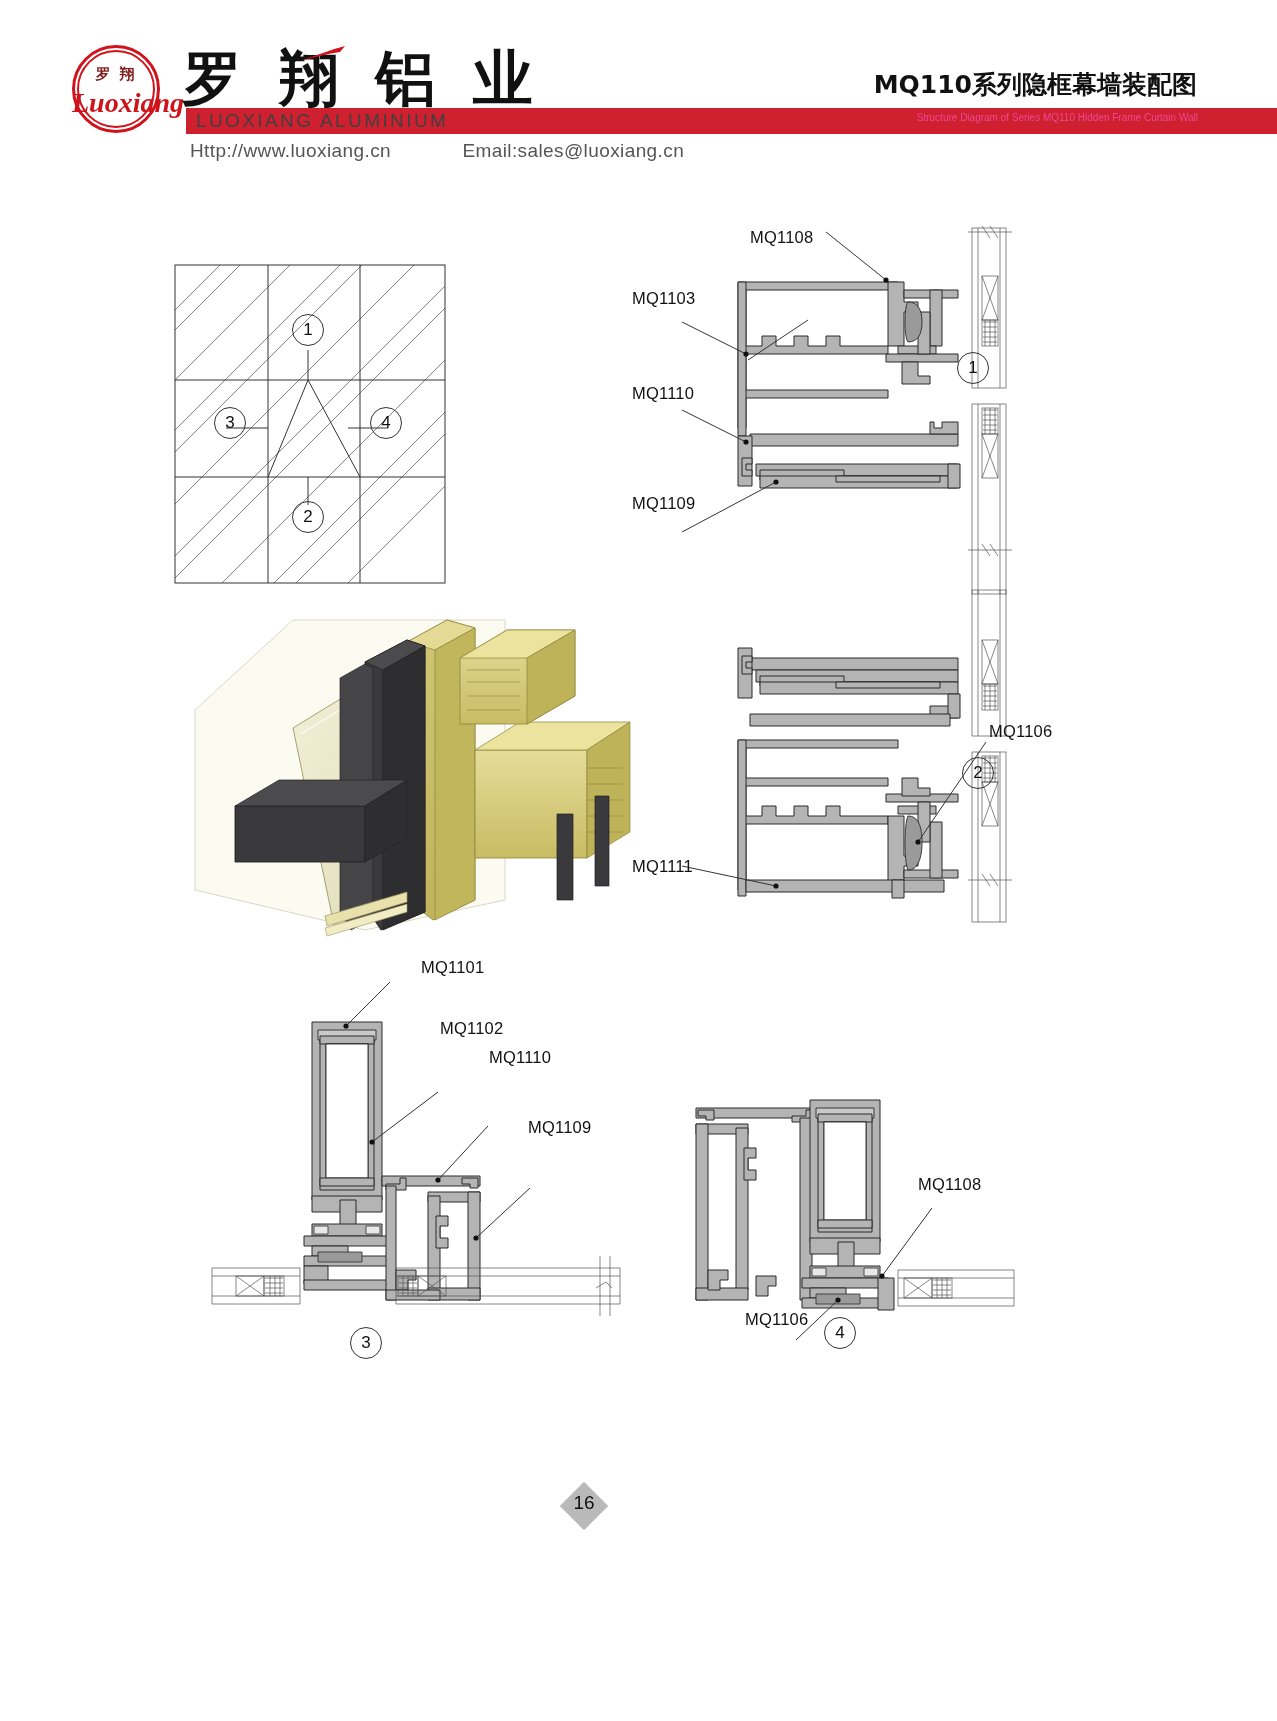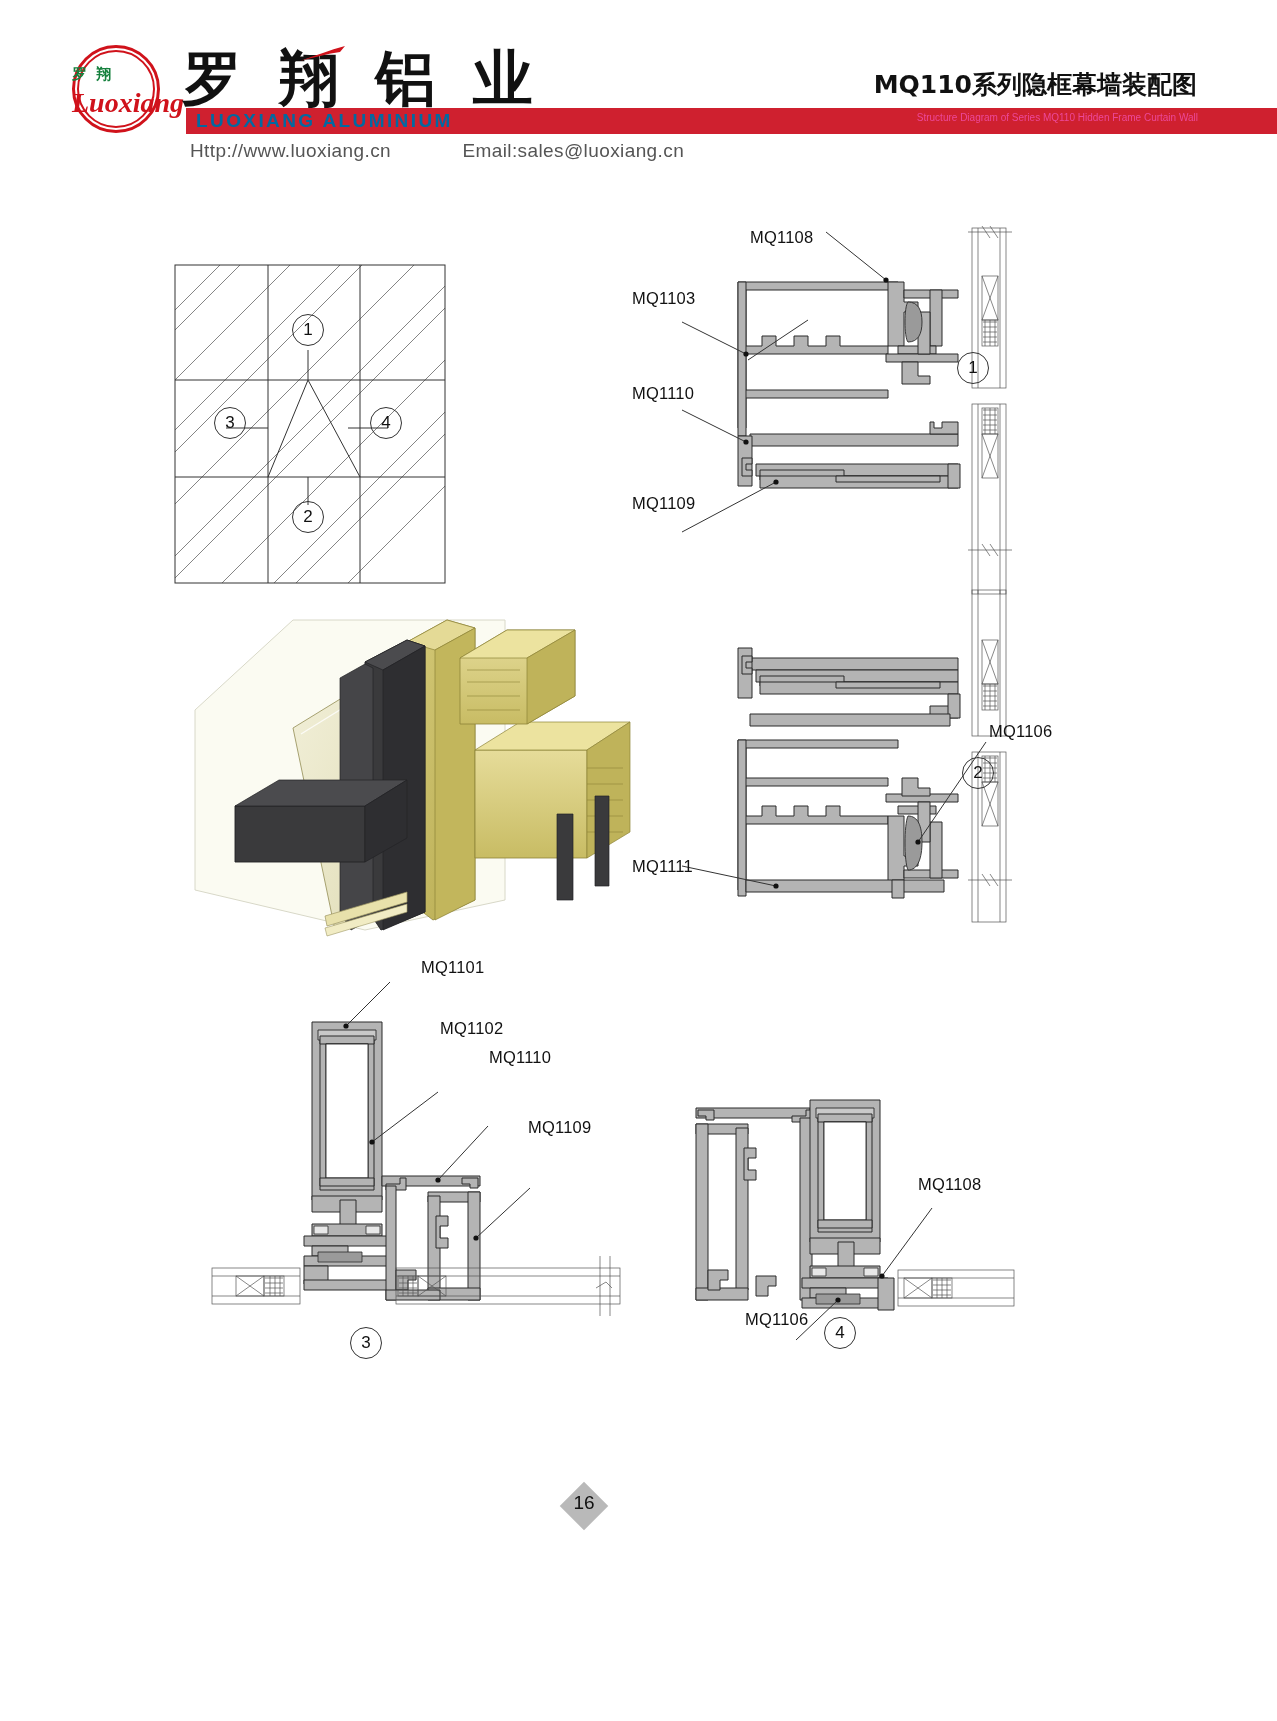--- a/index.html
+++ b/index.html
@@ -41,23 +41,24 @@
     left: 5px; top: 5px;
     width: 78px; height: 78px;
     border: 2px solid #d0121b;
     border-radius: 50%;
     box-sizing: border-box;
   }
   .logo-badge .badge-cn {
     position: absolute;
     left: 0; top: 20px;
     width: 88px;
+    text-align: center;
     font-size: 15px;
     font-weight: bold;
-    color: #15803d;
+    color: #7f1d1d;
     letter-spacing: 2px;
     font-family: "DejaVu Sans", sans-serif;
   }
   .logo-badge .badge-en {
     position: absolute;
     left: 0; top: 42px;
     width: 88px;
     text-align: center;
     font-size: 28px;
     color: #d0121b;
@@ -86,23 +87,23 @@
     position: absolute;
     left: 186px; top: 108px;
     width: 1091px;
     height: 26px;
     background: #cf202f;
   }
   .brand-bar-text {
     position: absolute;
     left: 196px; top: 110px;
     font-size: 19px;
-    font-weight: bold;
+    font-weight: normal;
     letter-spacing: 2.4px;
-    color: #0369a1;
+    color: #404040;
   }
   .title-cn {
     position: absolute;
     right: 80px; top: 68px;
     font-size: 25px;
     font-weight: bold;
     color: #111;
     font-family: "DejaVu Sans", sans-serif;
     white-space: nowrap;
   }

